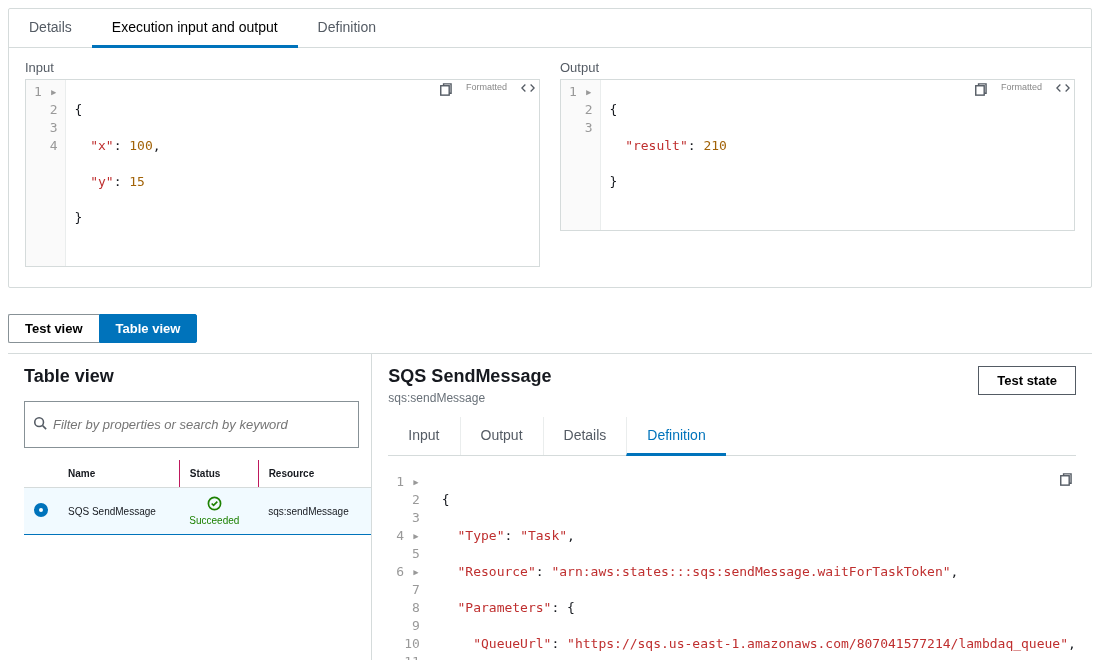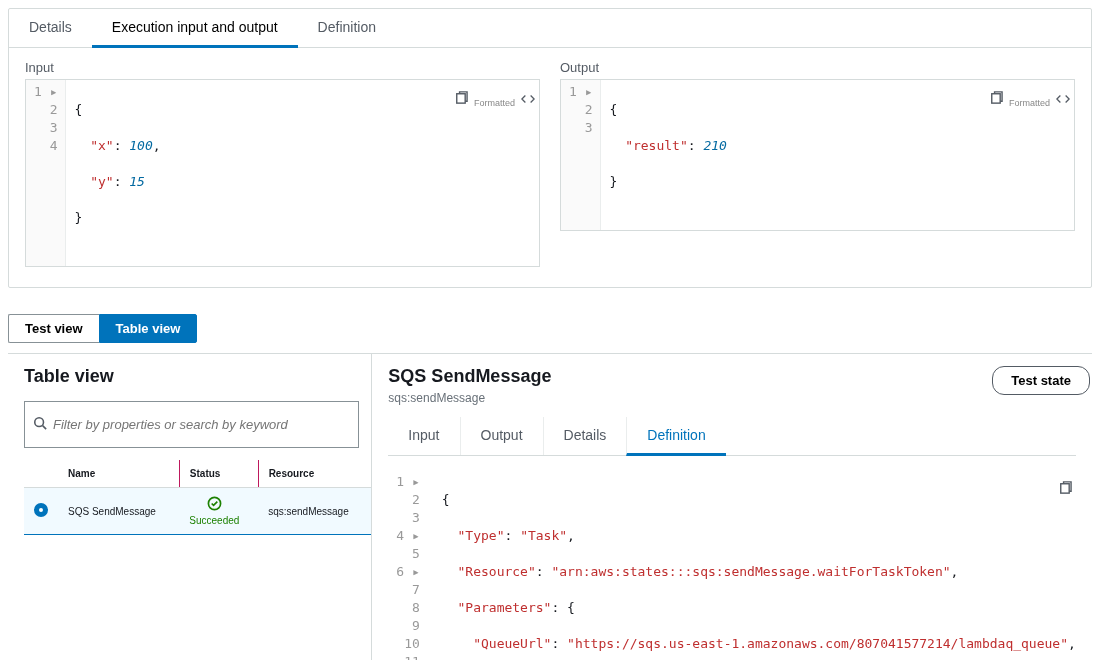--- a/index.html
+++ b/index.html
@@ -14,24 +14,24 @@
   .io-container { display: flex; gap: 20px; padding: 12px 16px 20px 16px; }
   .io-box { flex: 1; }
   .io-label { font-size: 13px; color: #545b64; margin-bottom: 4px; }
   .code-area { border: 1px solid #d5dbdb; position: relative; background:#fff; }
   .code-body { display:flex; font-family: Menlo, Monaco, Consolas, monospace; font-size:13px; line-height: 18px; }
   .gutter { background:#fafafa; color:#999; padding: 3px 8px; text-align:right; border-right: 1px solid #eaeded; user-select:none;}
   .gutter div { height:18px; }
   .code-lines { padding: 3px 8px; flex:1; white-space: pre; overflow:auto;}
   .code-lines div { height:18px; }
   .json-key { color: #bf2f2f; }
-  .json-num { color: #0369a1; font-style: italic; }
+  .json-num { color: #a16207; }
   .json-str { color: #bf2f2f; }
   
-  .code-toolbar { position:absolute; top:2px; right:4px; display:flex; gap:6px; align-items:flex-end;margin-top:8px;}
+  .code-toolbar { position:absolute; top:2px; right:4px; display:flex; gap:14px; align-items:flex-start;}
   .toolbar-label { font-size:9px; color:#888;}
   .icon-btn { cursor:pointer; color:#545b64; }
   
   .view-toggle { display:inline-flex; margin: 18px 8px 10px 8px; }
   .view-toggle button { border:1px solid #879196; background:#fff; padding:6px 16px; font-size:13px; cursor:pointer; font-weight:600;}
   .view-toggle button:first-child { border-radius: 2px 0 0 2px; border-right:none;}
   .view-toggle button:last-child { border-radius: 0 2px 2px 0;}
   .view-toggle button.active { background:#0073bb; color:#fff; border-color:#0073bb;}
   
   .split-area { display:flex; margin: 0 8px; border-top: 1px solid #d5dbdb;}
@@ -47,21 +47,21 @@
   
   table { width:100%; border-collapse: collapse; margin-top:12px; font-size:10px;}
   th { text-align:left; font-weight:600; padding:8px 10px; border-bottom: 1px solid #d5dbdb; color:#16191f;}
   th.divider { border-left: 1px solid #be185d;}
   td { padding:8px 10px; }
   tr.selected { background:#f1faff; border-top: 1px solid #0073bb; border-bottom: 1px solid #0073bb;}
   .radio { width:14px; height:14px; border-radius:50%; border:5px solid #0073bb; background:#fff; display:inline-block; }
   .check-circle { display:inline-flex; align-items:center; gap:4px; color:#1d8102; font-weight:500;flex-direction:column;}
   .check-circle svg { width:15px; height:15px;}
   
-  .test-btn { position:absolute; top:12px; right:2px; border:1px solid #545b64; background:#fff; padding:6px 18px; font-size:13px; font-weight:600; cursor:pointer; border-radius:12px;}
+  .test-btn { position:absolute; top:12px; right:16px; border:1px solid #545b64; background:#fff; padding:6px 18px; font-size:13px; font-weight:600; cursor:pointer; border-radius:0;}
   
   .detail-tabs { display:flex; border-bottom:1px solid #d5dbdb; margin-top: 10px;}
   .dtab { padding:10px 20px; cursor:pointer; font-size:14px; color:#545b64; font-weight:500;}
   .dtab.sep { border-left: 1px solid #eaeded;}
   .dtab.active { color:#0073bb; border-bottom:3px solid #0073bb; margin-bottom:-1px;}
   
   .def-code { margin-top:14px; border:none;}
   .right-pane .code-area { border: none;}
   .right-pane .gutter { background:#fff; border-right:none; padding-right:14px;}
   

